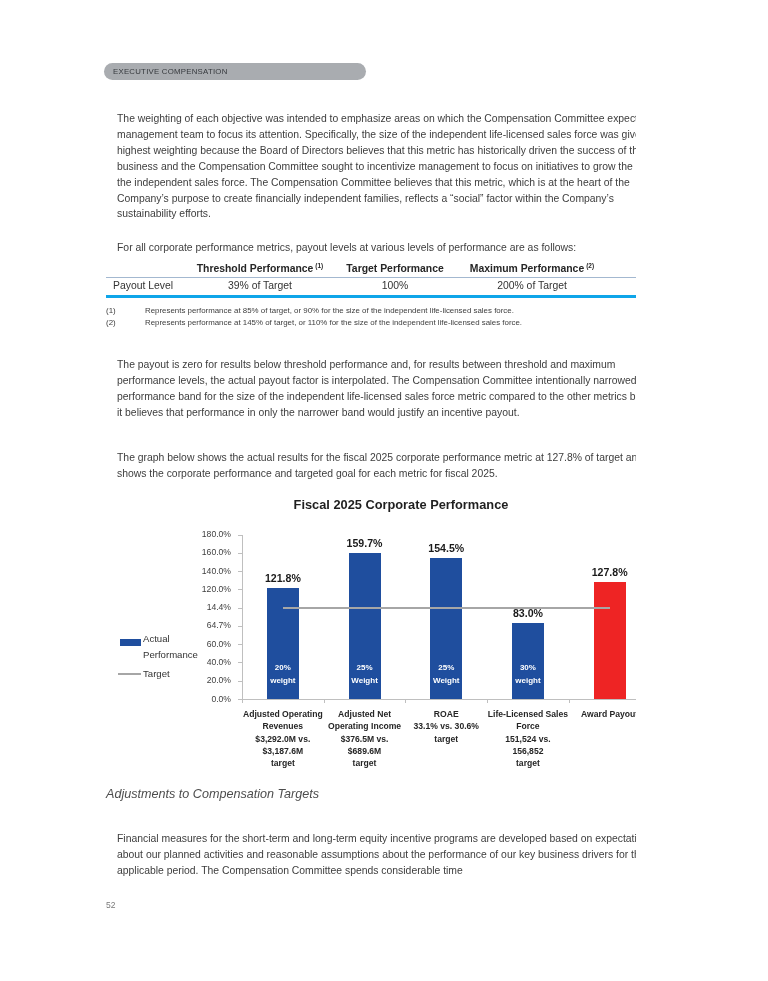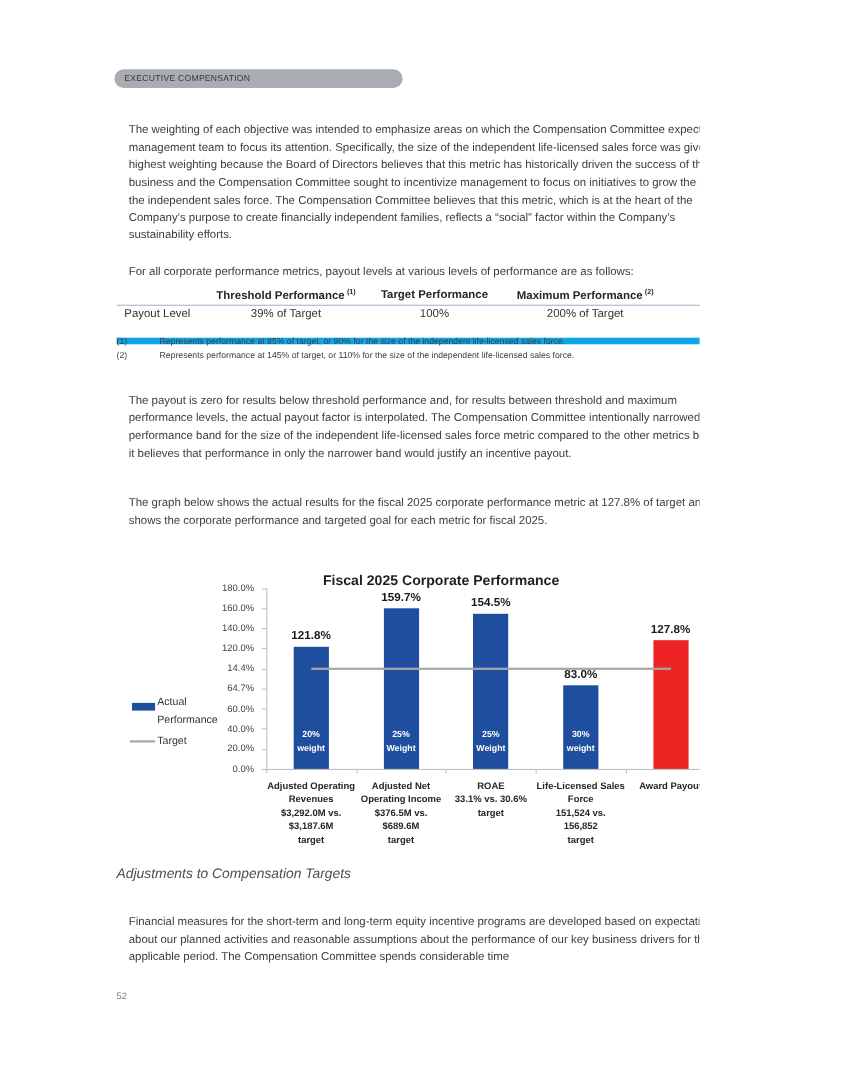--- a/index.html
+++ b/index.html
@@ -7,34 +7,34 @@
         font-family:"Liberation Sans",sans-serif;color:#3d3d3d;}
   .abs{position:absolute;}
   .pill{left:104px;top:63px;width:262px;height:17px;border-radius:9px;background:#a9acb0;
         display:flex;align-items:center;padding-left:9px;box-sizing:border-box;}
   .pill span{font-size:7.8px;letter-spacing:.25px;color:#35383c;}
   p.body{margin:11px;left:106px;width:558px;font-size:10.4px;line-height:15.9px;color:#3d3d3d;}
   
   .ptable{left:106px;top:262px;width:558px;font-size:10.4px;color:#333;}
   .trow{display:grid;grid-template-columns:84px 140px 130px 204px;align-items:end;}
   .thead{font-weight:bold;color:#262626;padding-bottom:3px;border-bottom:1px solid #a3b8d0;}
-  .tdata{padding:2px 0 16px 0;border-bottom:6px solid #0ea5e9;}
+  .tdata{padding:2px 0 4px 0;border-bottom:3px solid #0ea5e9;}
   .c1,.c2,.c3{text-align:center;}
   .c3{padding-right:60px;}
   .c0{padding-left:7px;}
   sup.fnref{font-size:6.5px;margin-left:2px;}
   
   .fnotes{left:106px;top:305px;width:558px;font-size:7.9px;line-height:12px;color:#3d3d3d;}
   .fnote{display:flex;}
   .fnote .fm{width:21px;flex:0 0 21px;}
   .fnote .ft{flex:1;padding-left:18px;}
   
   .chart{left:110px;top:490px;width:560px;height:290px;}
   .chart-title{position:absolute;left:11px;top:7px;width:560px;text-align:center;
-               font-size:12.8px;font-weight:bold;color:#1f1f1f;margin-top:23px;}
+               font-size:12.8px;font-weight:bold;color:#1f1f1f;}
   .sec-heading{left:106px;top:787px;width:558px;font-size:12.6px;font-style:italic;color:#4d4d4d;}
   .pagenum{left:106px;top:900px;font-size:8.5px;color:#7a7a7a;}
 </style>
 </head>
 <body>
 
 <div class="page">
 
   <div class="abs pill">
     <span>EXECUTIVE COMPENSATION</span>

